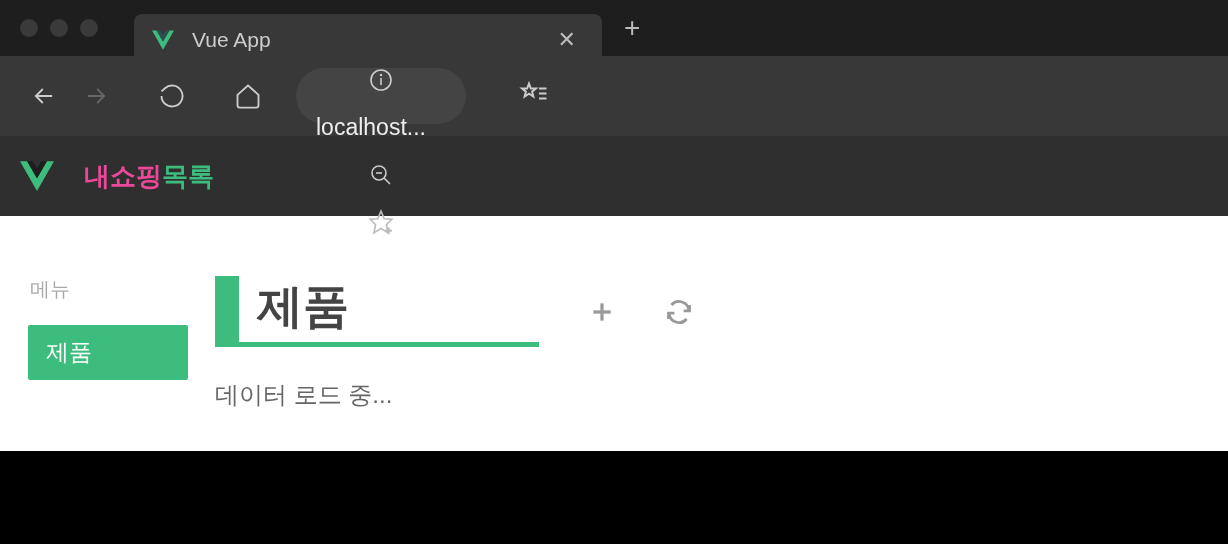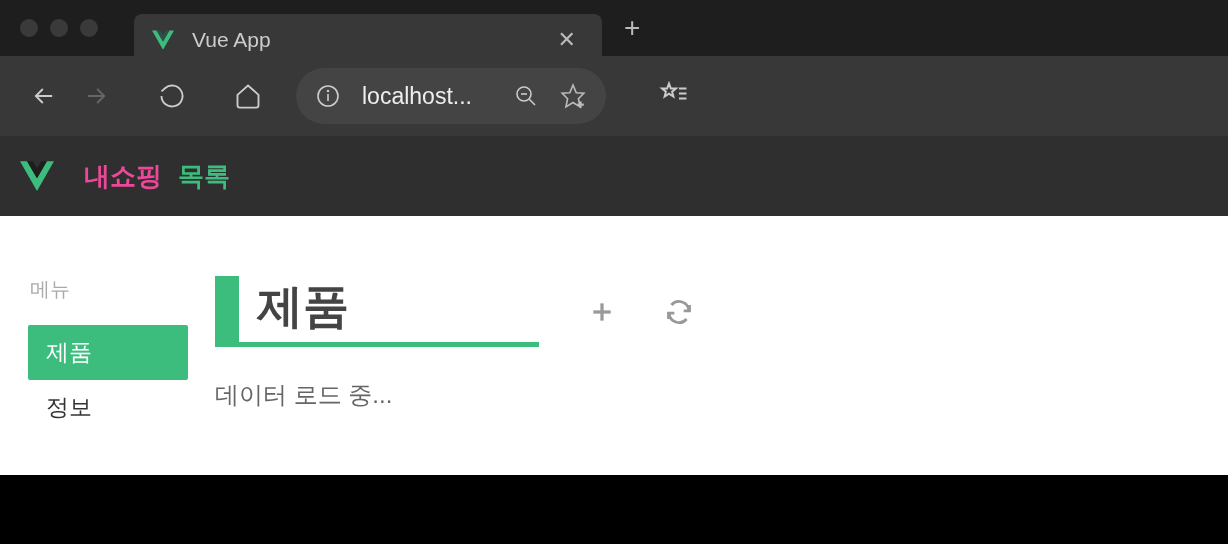--- a/index.html
+++ b/index.html
@@ -107,20 +107,21 @@
     
     .address-pill {
       display: flex;
       align-items: center;
       background: #444;
       border-radius: 28px;
       height: 56px;
       padding: 0 20px;
       margin-left: 20px;
       gap: 22px;
+      flex-direction: column;
     }
     
     .address-icon {
       color: #ccc;
       display: flex;
       align-items: center;
     }
     
     .address-text {
       color: #eee;
@@ -162,21 +163,20 @@
       font-size: 26px;
       font-weight: 700;
     }
     
     .app-title-white {
       color: #ec4899;
     }
     
     .app-title-green {
       color: #3dbd7d;
-      margin-left: 16px;
     }
     
     .content {
       display: flex;
       padding: 60px 28px 40px 28px;
       background: #fff;
       gap: 27px;
     }
     
     .sidebar {
@@ -341,21 +341,20 @@
     </span>
     <div class="app-title">
       <span class="app-title-white">내쇼핑</span><span class="app-title-green">목록</span>
     </div>
   </div>
 
   <div class="content">
     <div class="sidebar">
       <div class="sidebar-label">메뉴</div>
       <div class="menu-item active">제품</div>
-      <div class="menu-item">정보</div>
     </div>
 
     <div class="main">
       <div class="page-header">
         <div class="page-title-wrap">
           <div class="page-title-accent"></div>
           <div class="page-title">제품</div>
         </div>
         <span class="action-btn">
           <svg width="26" height="26" viewBox="0 0 24 24" fill="none" stroke="currentColor" stroke-width="3">

